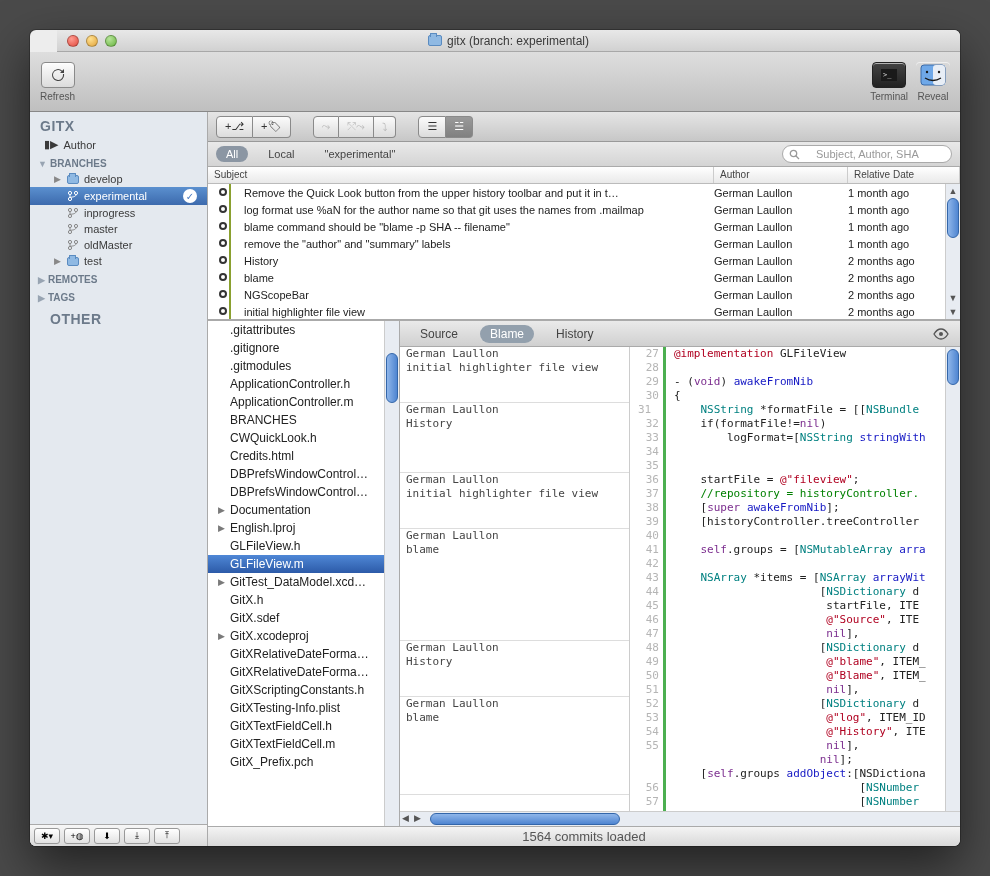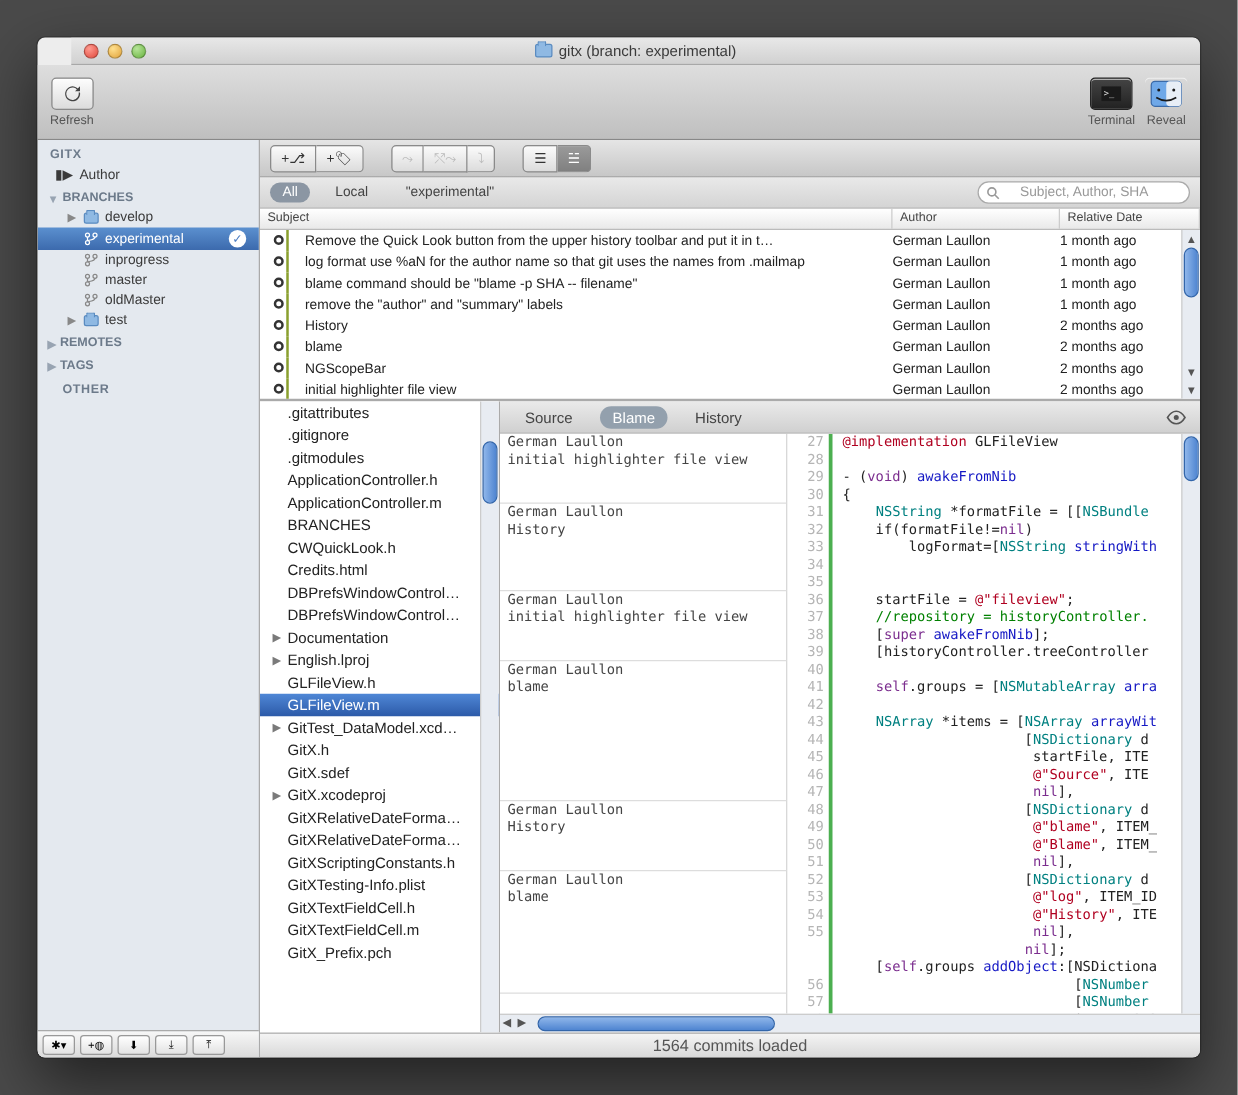--- a/index.html
+++ b/index.html
@@ -51,21 +51,21 @@
   }
   .tb-label { font-size:10px; color:#555; }
   .spacer { flex:1; }
   .body { flex:1; display:flex; overflow:hidden; }
   .sidebar {
     width: 178px; background:#e4e9ef;
     border-right:1px solid #aaa;
     display:flex; flex-direction:column;
     font-size:11px;
   }
-  .sb-sec-hdr { font-size:10px; font-weight:bold; color:#6c7a8a; padding:6px 10px 2px; letter-spacing:.5px;}
+  .sb-sec-hdr { font-size:14px; font-weight:bold; color:#6c7a8a; padding:6px 10px 2px; letter-spacing:.5px;}
   .sb-row { display:flex; align-items:center; gap:5px; padding:2px 8px 2px 24px; color:#3a3a3a; cursor:default;}
   .sb-row.top { padding-left:14px; }
   .sb-row.selected { background: linear-gradient(#5b90cf,#3c6aad); color:#fff; }
   .sb-row .disc { color:#888; font-size:9px; width:8px; }
   .sb-sec-toggle { display:flex; align-items:center; gap:3px; padding:5px 8px 2px; font-size:10px; font-weight:bold; color:#6c7a8a; cursor:default;}
   .sb-sec-toggle .tri { color:#98a4b2; font-size:9px;}
   .sb-foot {
     height:22px; border-top:1px solid #aaa;
     background:linear-gradient(#f7f7f7,#dadada);
     display:flex; align-items:center; gap:4px; padding:0 4px;
@@ -566,21 +566,21 @@
                 <div class="blk" style="height: 98px;">
                   <div class="ba-row aut">German Laullon</div>
                   <div class="ba-row msg">blame</div>
                 </div>
               </div>
             <div class="ba-gut" id="blame-gut">
                 <div class="ba-row" style="padding-right: 4px;">27</div>
                 <div class="ba-row" style="padding-right: 4px;">28</div>
                 <div class="ba-row" style="padding-right: 4px;">29</div>
                 <div class="ba-row" style="padding-right: 4px;">30</div>
-                <div class="ba-row" style="padding-right: 4px;">31</div>
+                <div class="ba-row" style="padding-right: 4px; text-align: center;">31</div>
                 <div class="ba-row" style="padding-right: 4px;">32</div>
                 <div class="ba-row" style="padding-right: 4px;">33</div>
                 <div class="ba-row" style="padding-right: 4px;">34</div>
                 <div class="ba-row" style="padding-right: 4px;">35</div>
                 <div class="ba-row" style="padding-right: 4px;">36</div>
                 <div class="ba-row" style="padding-right: 4px;">37</div>
                 <div class="ba-row" style="padding-right: 4px;">38</div>
                 <div class="ba-row" style="padding-right: 4px;">39</div>
                 <div class="ba-row" style="padding-right: 4px;">40</div>
                 <div class="ba-row" style="padding-right: 4px;">41</div>

